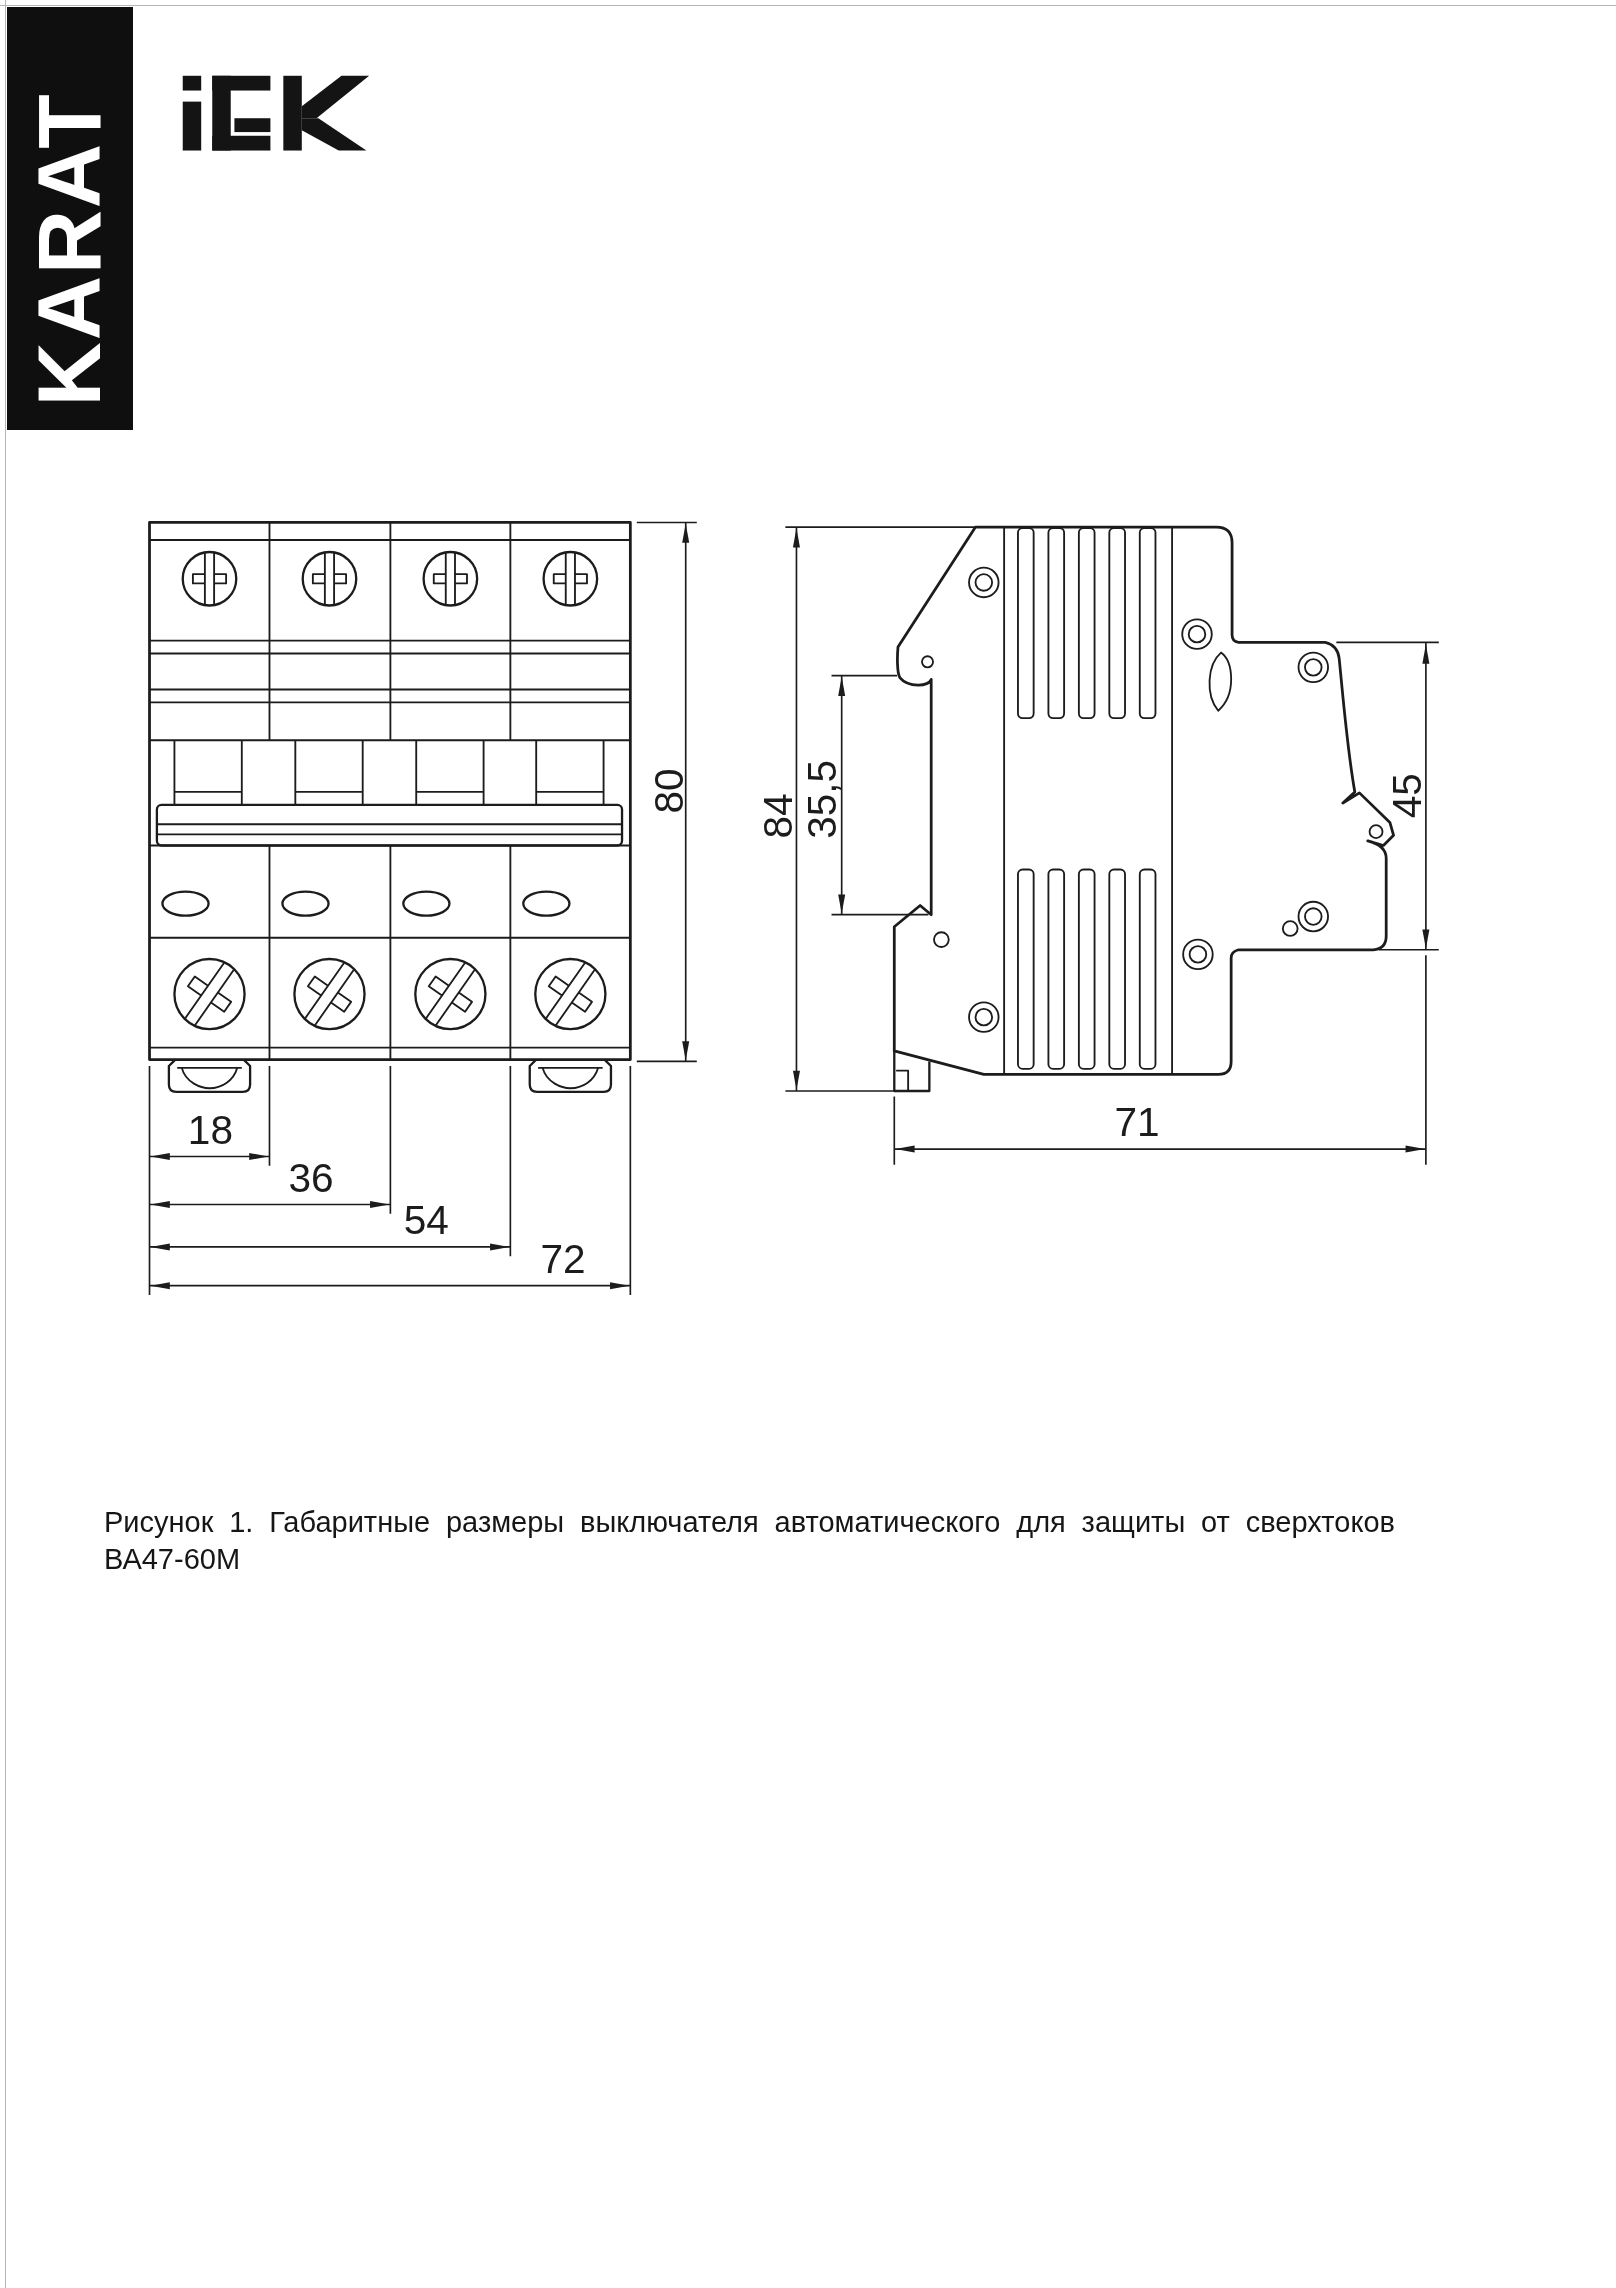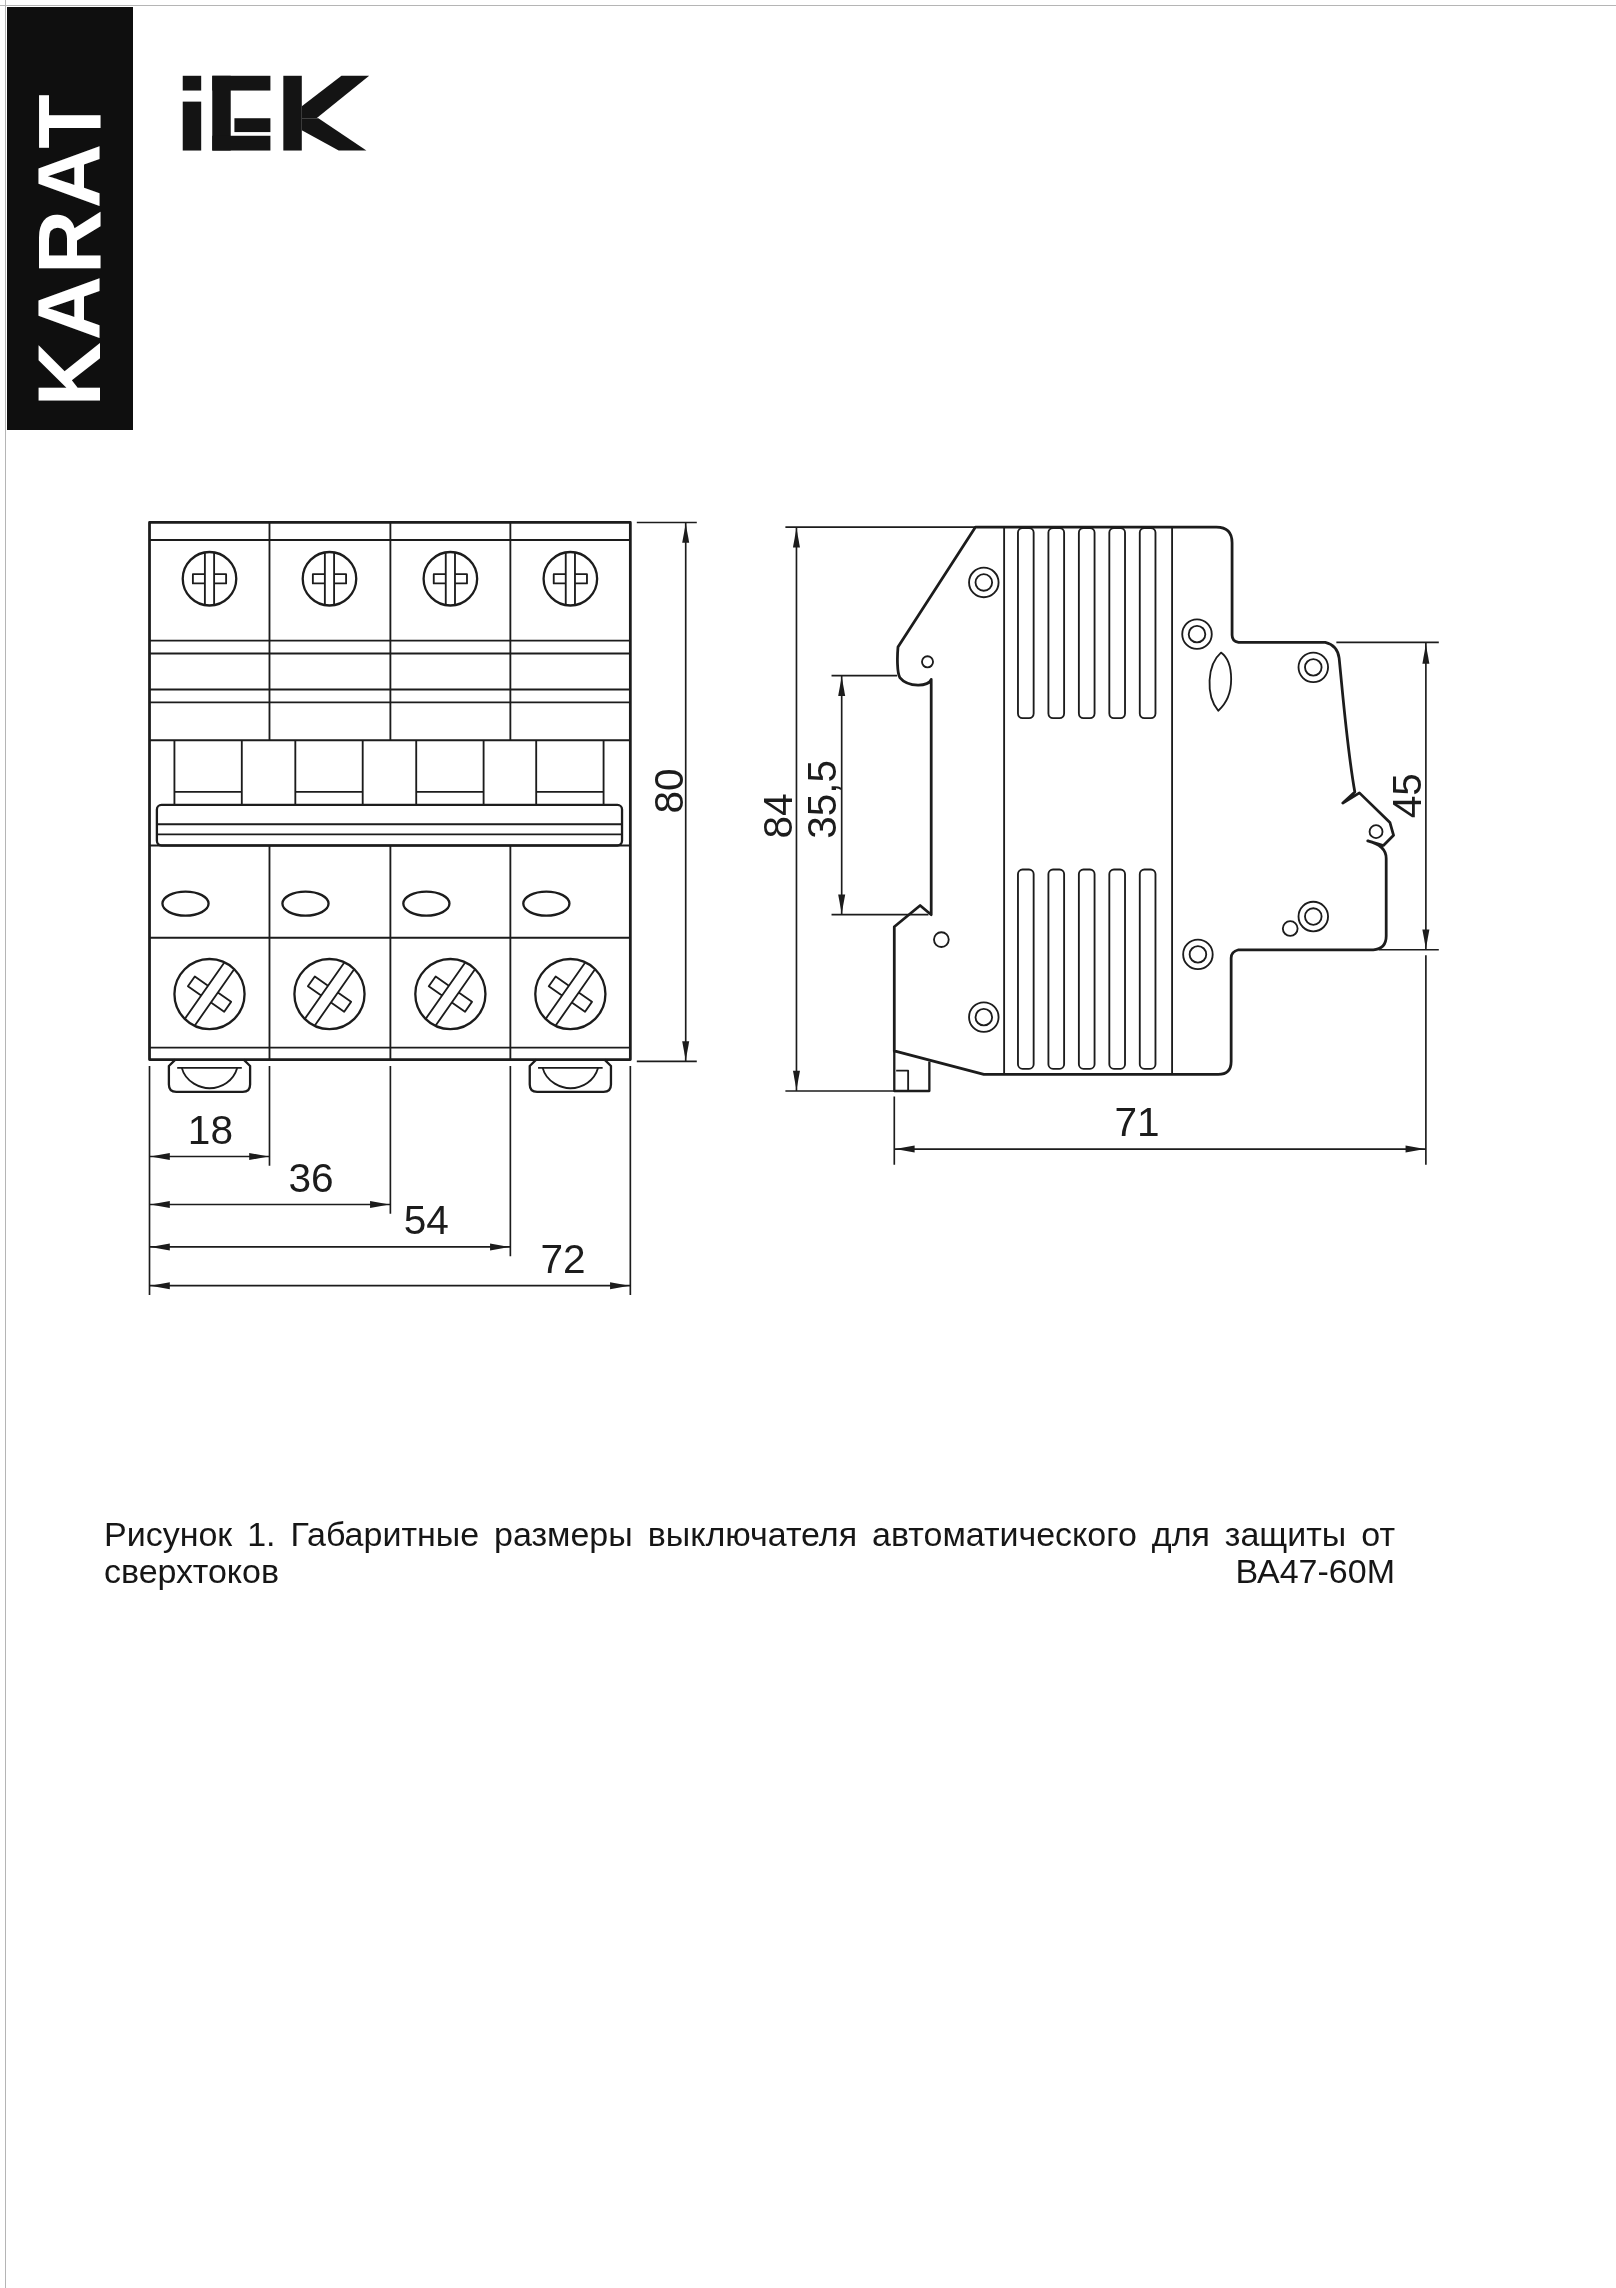--- a/index.html
+++ b/index.html
@@ -21,22 +21,22 @@
     color:#ffffff;
     font-size:89px;
     font-weight:600;
     letter-spacing:1.8px;
     white-space:nowrap;
     transform:rotate(-90deg) translateX(-31px);
   }
   .drawing-svg{position:absolute;left:0;top:0;width:1616px;height:2289px;}
   .caption{
     position:absolute;left:104px;top:1504px;width:1291px;
-    font-size:34px;line-height:37px;color:#161616;
-    text-align:justify;text-align-last:justify;margin-top:12px;
+    font-size:29px;line-height:37px;color:#161616;
+    text-align:justify;text-align-last:justify;
   }
   
   .ln{stroke:#1c1c1c;fill:none;stroke-width:2px;stroke-linecap:butt;stroke-linejoin:round;}
   .ln3{stroke-width:3px;}
   .ln25{stroke-width:2.5px;}
   .dim{stroke:#1c1c1c;fill:none;stroke-width:1.8px;}
   .arrow{fill:#1c1c1c;stroke:none;}
   .dim-label{font-family:"Liberation Sans","DejaVu Sans",sans-serif;font-size:44px;fill:#1c1c1c;}
   .logo-shape{fill:#141414;stroke:none;}
 </style>

